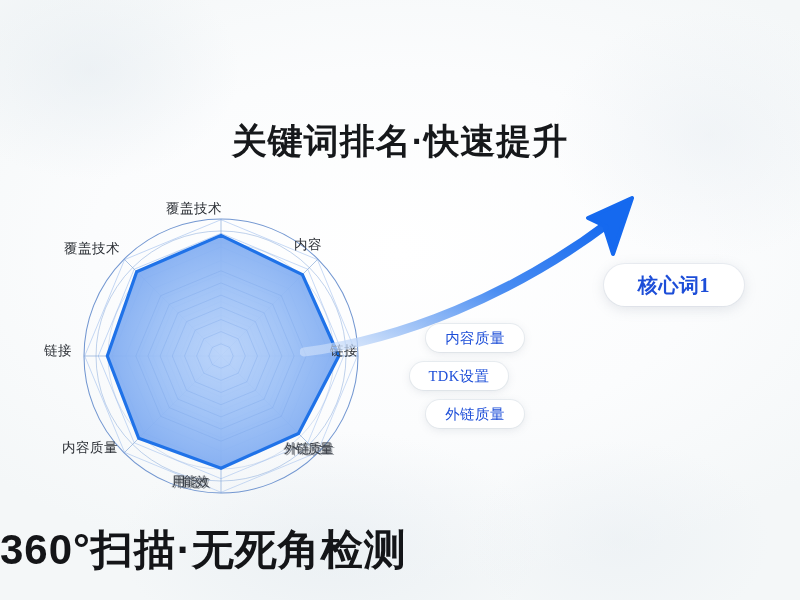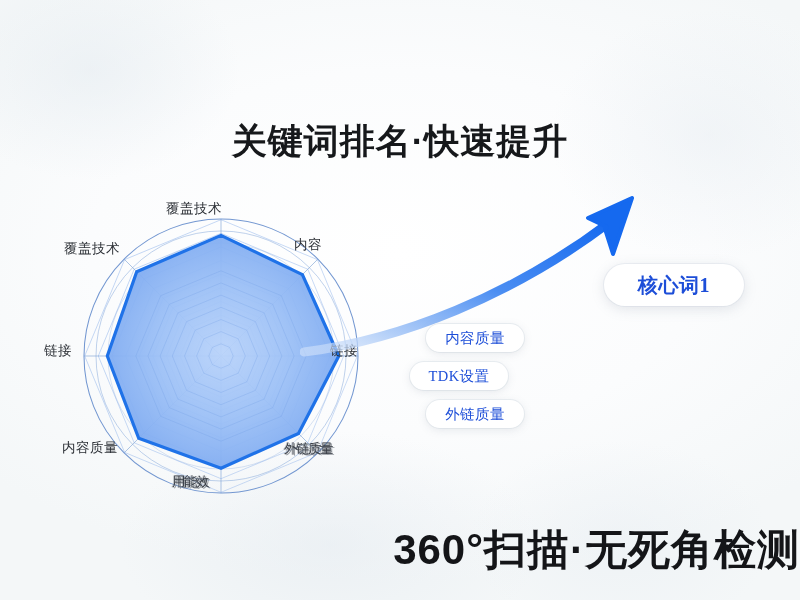--- a/index.html
+++ b/index.html
@@ -85,21 +85,21 @@
     color: #16181b;
     white-space: nowrap;
   }
 
   
   .footline {
     position: absolute;
     top: 522px;
     left: 0;
     width: 800px;
-    text-align: right;
+    text-align: left;
     font-size: 42px;
     font-weight: 700;
     letter-spacing: 1px;
     color: #141518;
     white-space: nowrap;
   }
 
   
   #radar-area {
     position: absolute;

